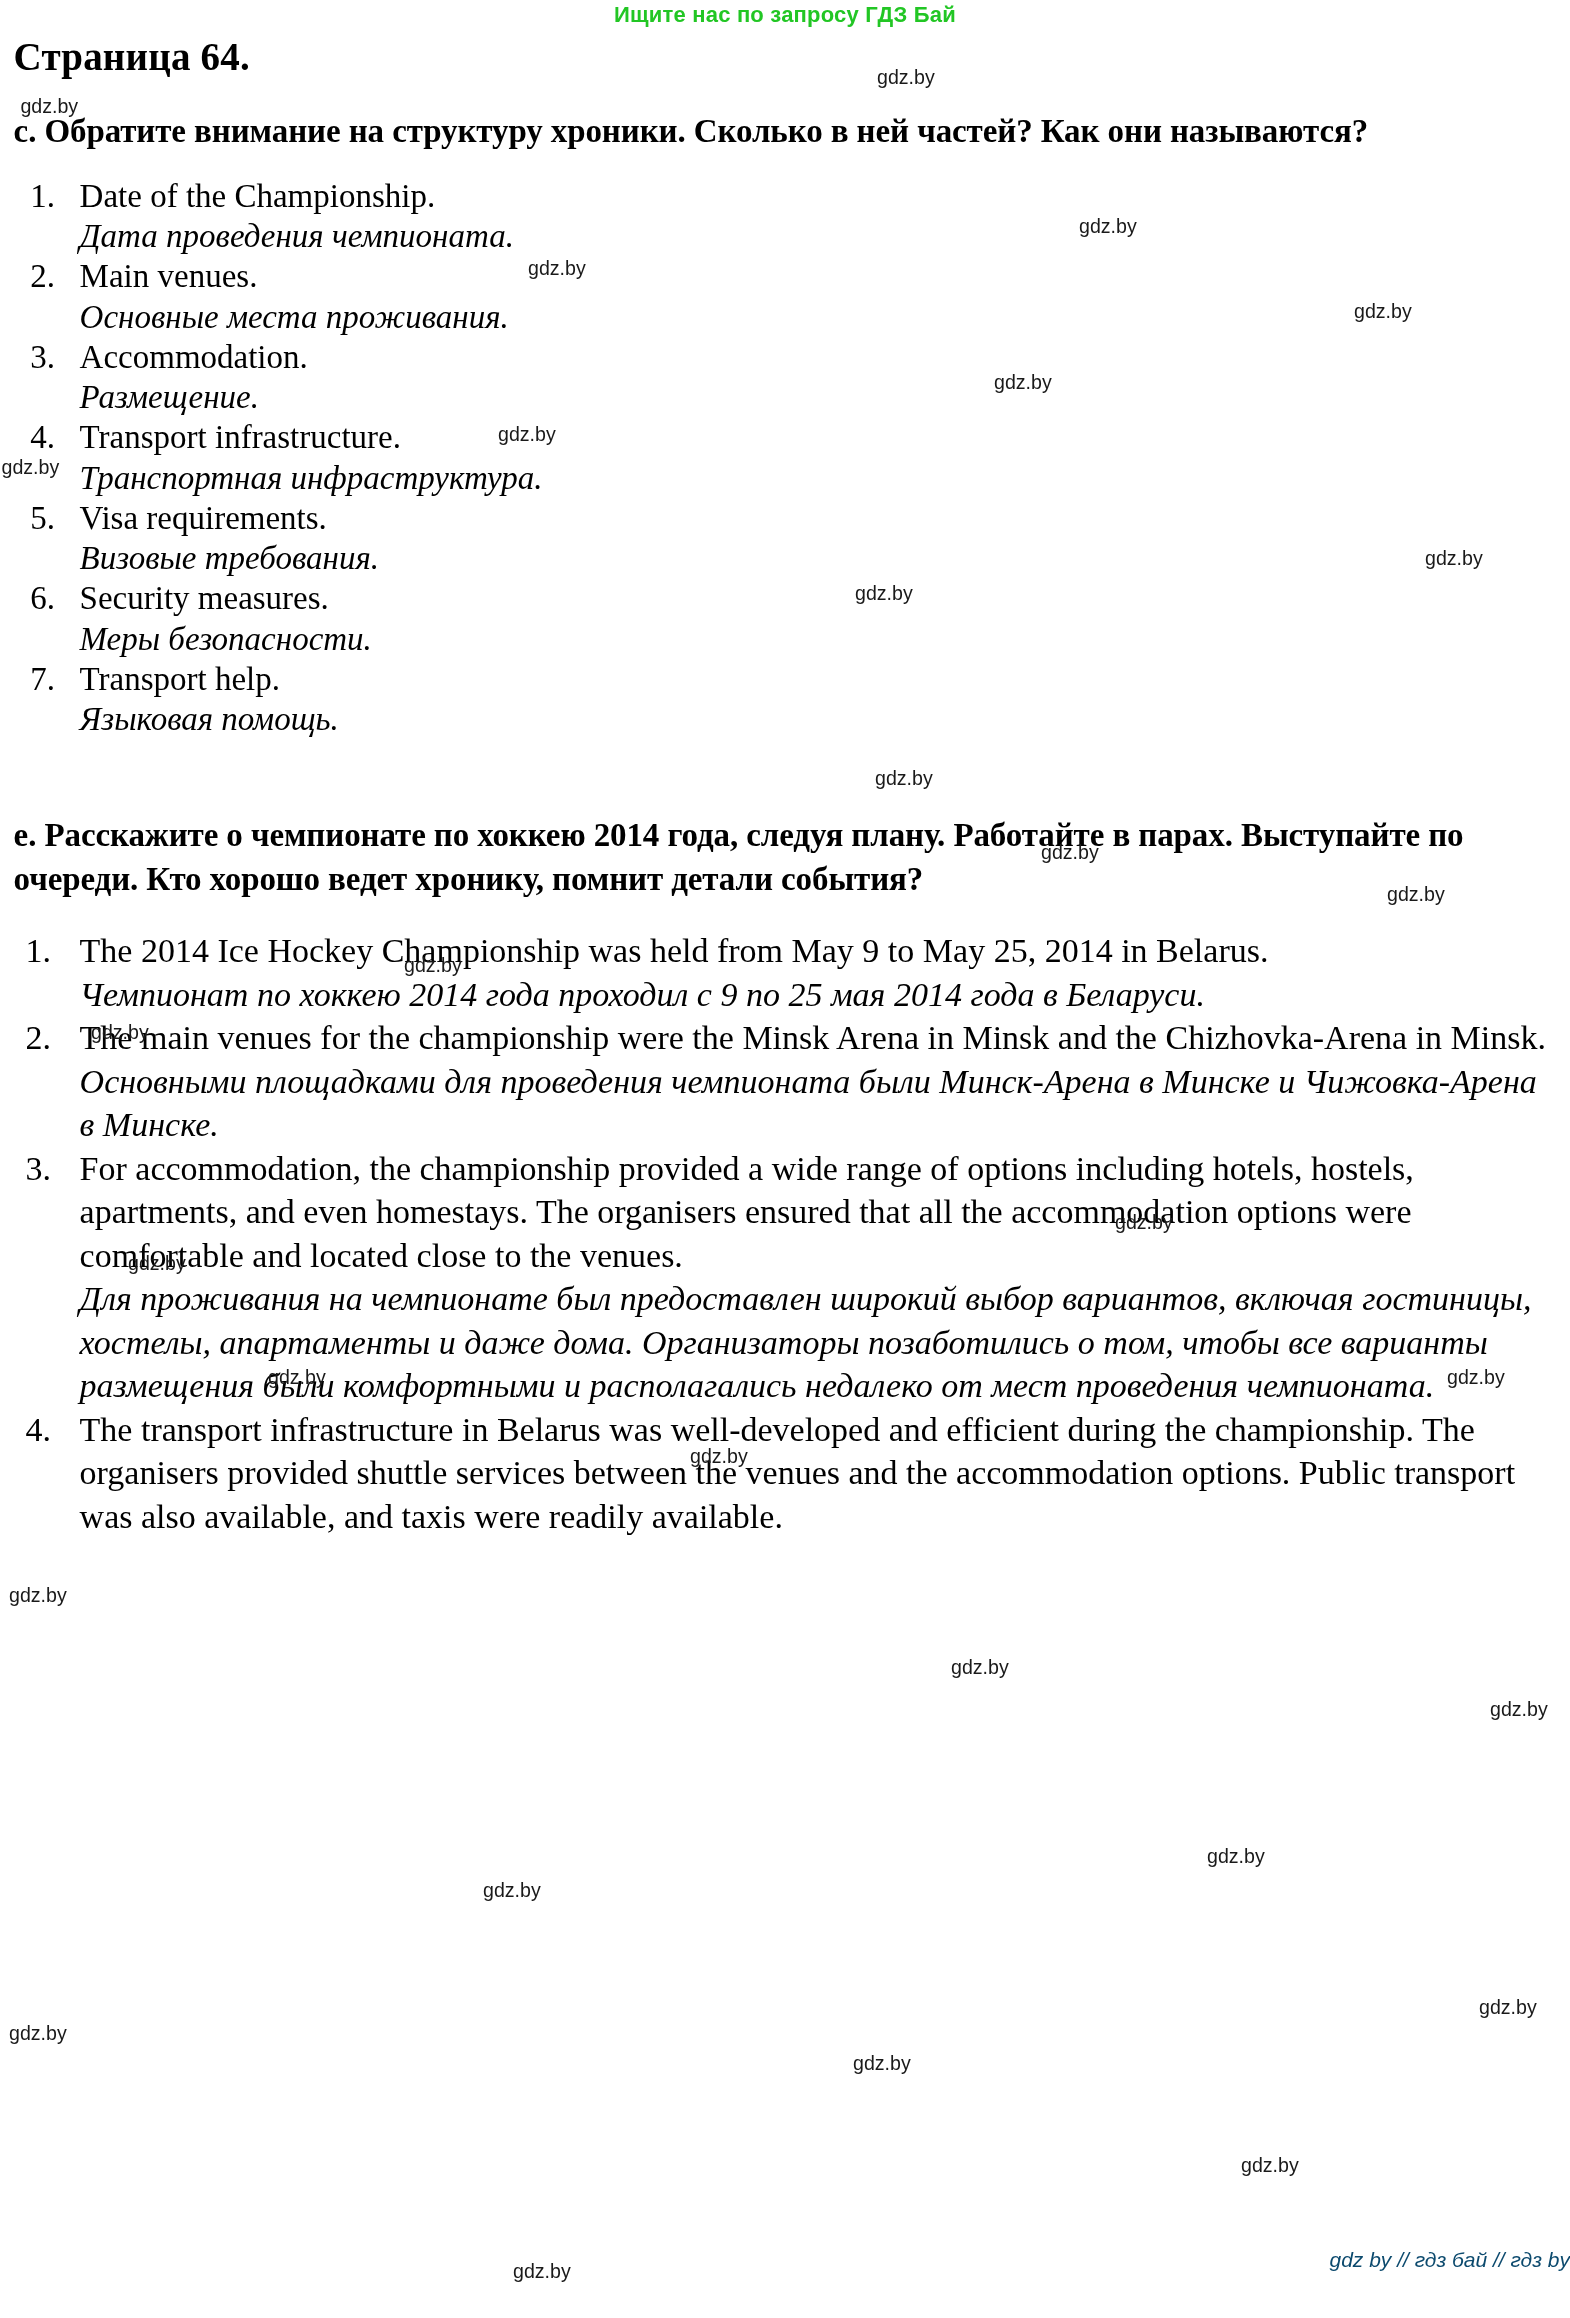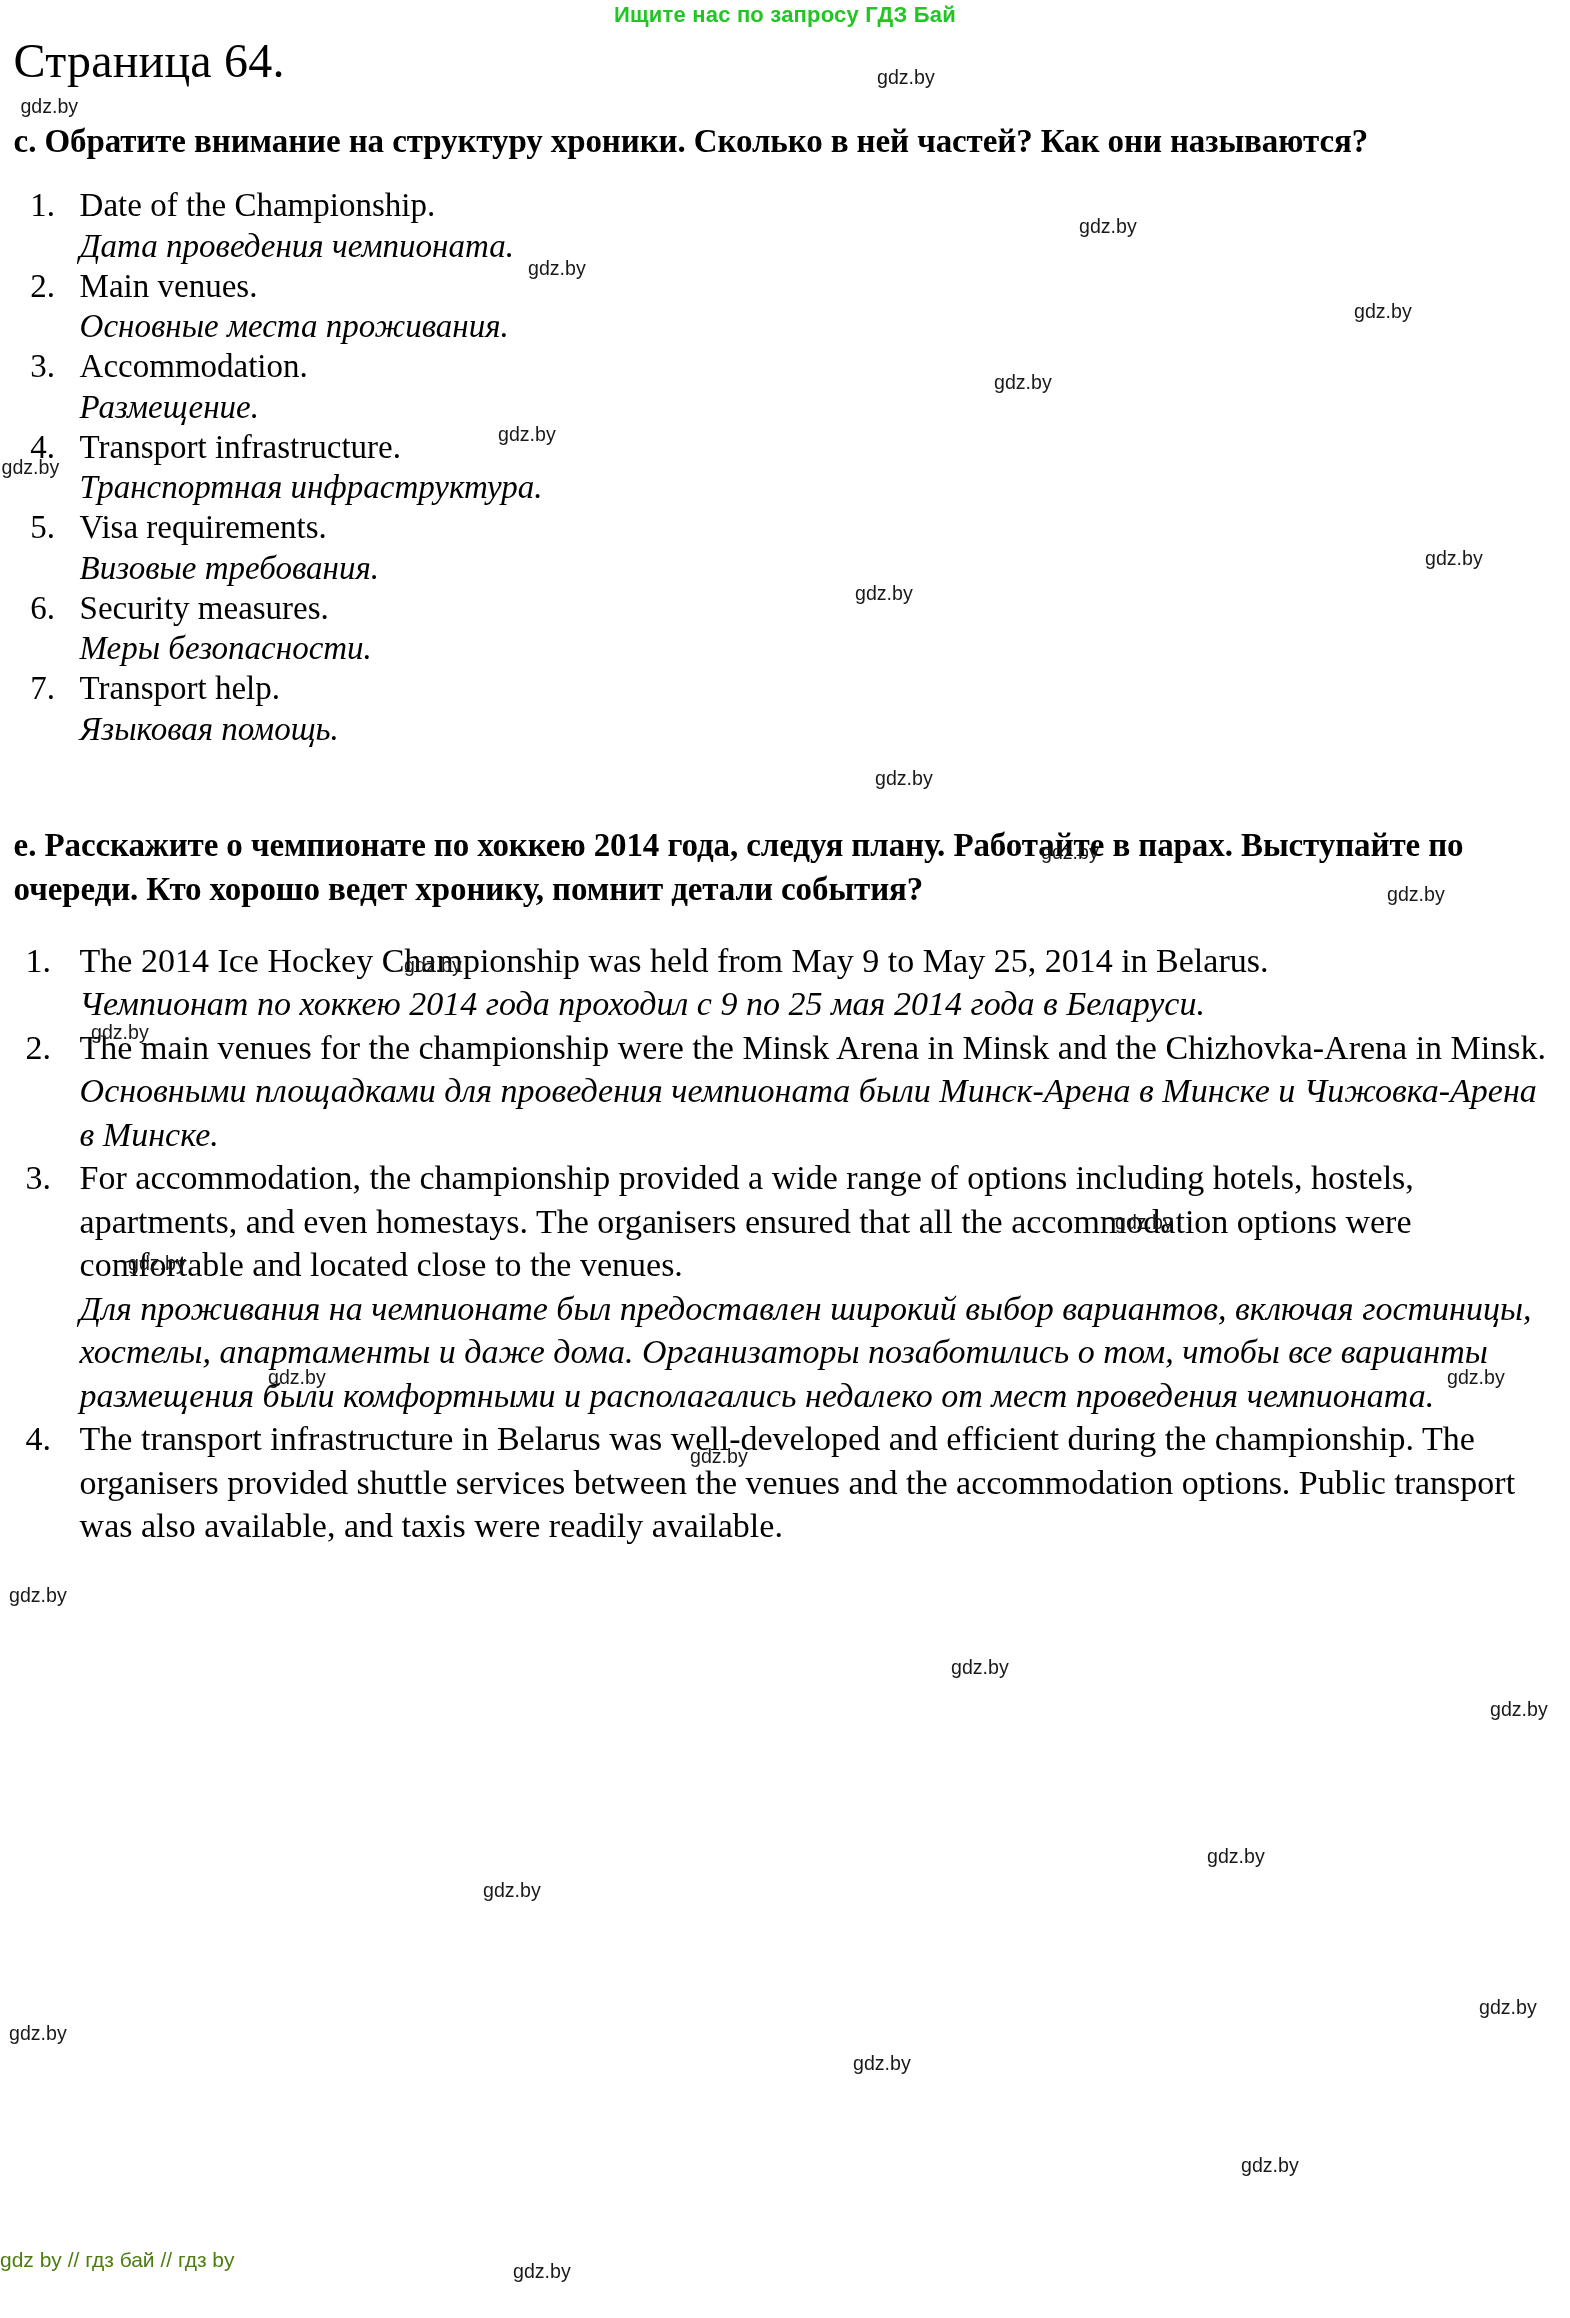--- a/index.html
+++ b/index.html
@@ -42,22 +42,22 @@
 
   
   .content {
     position: absolute;
     left: 13.6px;
     top: 36px;
     width: 1543px;
   }
 
   .page-title {
-    font-size: 48px;
-    font-weight: normal;
+    font-size: 39px;
+    font-weight: bold;
     line-height: 1.06;
     margin: 0 0 3px 0;
     letter-spacing: 0.2px;
   }
 
   .task-heading {
     font-size: 33px;
     font-weight: bold;
     line-height: 1.30;
     margin: 33px 0 0 0;
@@ -125,25 +125,26 @@
     line-height: 1.28;
     font-style: italic;
   }
 
   
   .site-footer {
     position: absolute;
     left: 0;
     top: 2248px;
     width: 1570px;
-    text-align: left;
+    text-align: right;
     font-family: "Liberation Sans", "DejaVu Sans", sans-serif;
     font-size: 21px;
-    color: #4d7c0f;
+    color: #0c4a6e;
     white-space: nowrap;
+    font-style: italic;
   }
 
   
   .wm {
     position: absolute;
     font-family: "Liberation Sans", "DejaVu Sans", sans-serif;
     font-size: 19px;
     color: #1a1a1a;
     white-space: nowrap;
     pointer-events: none;

